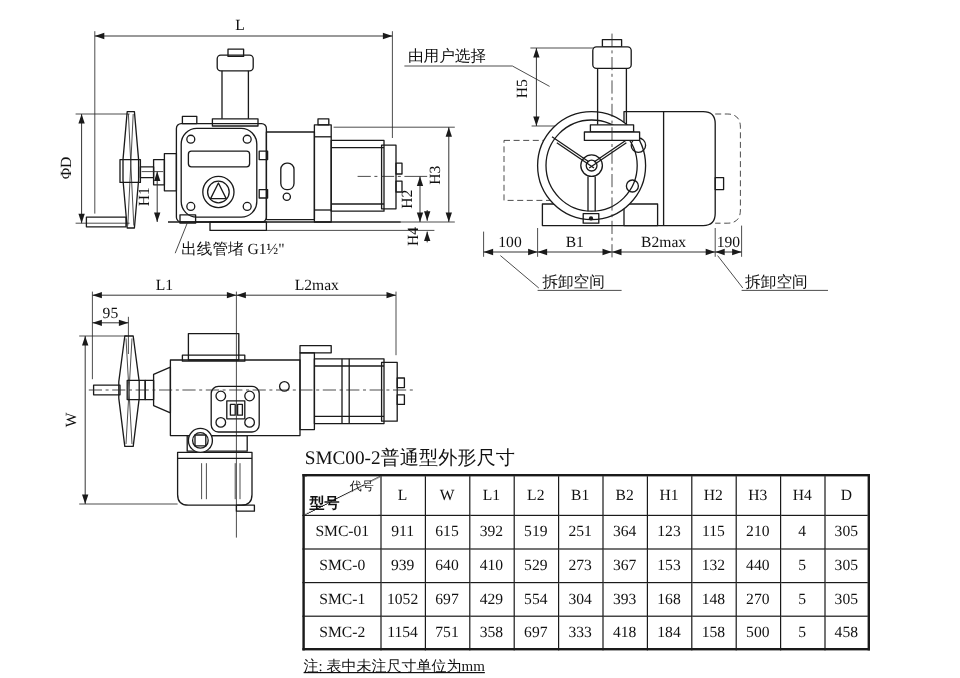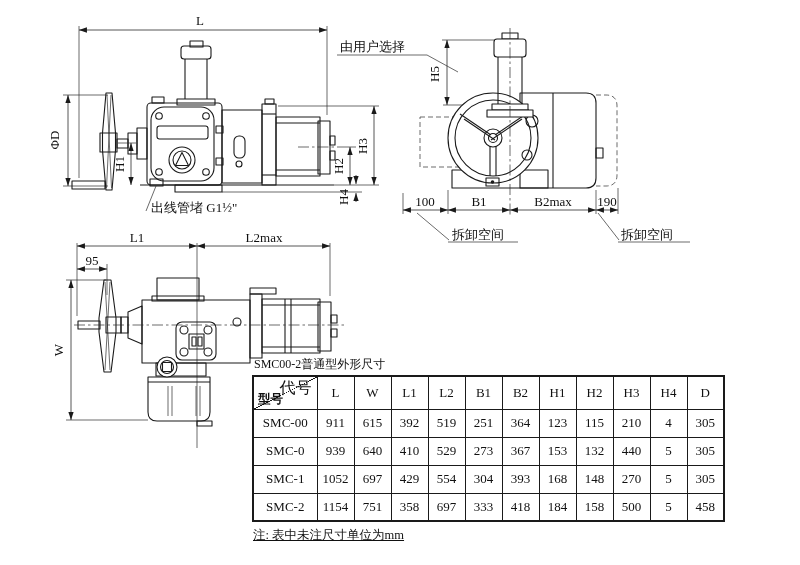--- a/index.html
+++ b/index.html
@@ -11,29 +11,29 @@
   .thin { stroke:#2b2b2b; stroke-width:0.7; fill:none; }
   .dim  { stroke:#2b2b2b; stroke-width:0.8; fill:none; }
   .dash { stroke-dasharray:5 3; }
   .cdash{ stroke-dasharray:11 3 2.5 3; }
   text  { fill:#101010; }
   .lbl  { font:13px "Liberation Serif","DejaVu Serif",serif; }
   .cn   { font:13px "Liberation Serif","DejaVu Serif",serif; }
   .mid  { text-anchor:middle; }
 
   .tablewrap { position:absolute; left:252px; top:356px; }
-  .ttl { font-size:12px; margin:0 0 2px 2px; white-space:nowrap; }
+  .ttl { font-size:16px; margin:16px 0 2px 2px; white-space:nowrap; }
   table { border-collapse:collapse; table-layout:fixed; border:2px solid #1a1a1a; }
   th,td { border:1px solid #1a1a1a; text-align:center; vertical-align:middle;
           font-weight:normal; font-size:13px; padding:0; overflow:hidden; }
   tr.hdr { height:33px; }
   tr.data { height:28px; }
   th.diag { position:relative;
     background:linear-gradient(to bottom right, transparent 49.5%, #1a1a1a 49.5%, #1a1a1a 50.7%, transparent 50.7%); }
-  .c-code  { position:absolute; top:1px;  right:5px; font-size:16px; }
+  .c-code  { position:absolute; top:1px;  right:5px; font-size:10px; }
   .c-model { position:absolute; bottom:1px; left:4px; font-size:12.5px;font-weight:bold; }
   .notetext { font-size:12.5px; margin:5px 0 0 1px; white-space:nowrap;text-decoration:underline; }
 </style>
 </head>
 <body>
 
 <div id="stage">
 
 <svg id="art" width="800" height="565" viewBox="0 0 800 565">
   <defs>
@@ -307,21 +307,21 @@
         <th>L2</th>
         <th>B1</th>
         <th>B2</th>
         <th>H1</th>
         <th>H2</th>
         <th>H3</th>
         <th>H4</th>
         <th>D</th>
       </tr>
       <tr class="data">
-        <td>SMC-00</td>
+        <td>SMC-01</td>
         <td>911</td>
         <td>615</td>
         <td>392</td>
         <td>519</td>
         <td>251</td>
         <td>364</td>
         <td>123</td>
         <td>115</td>
         <td>210</td>
         <td>4</td>

